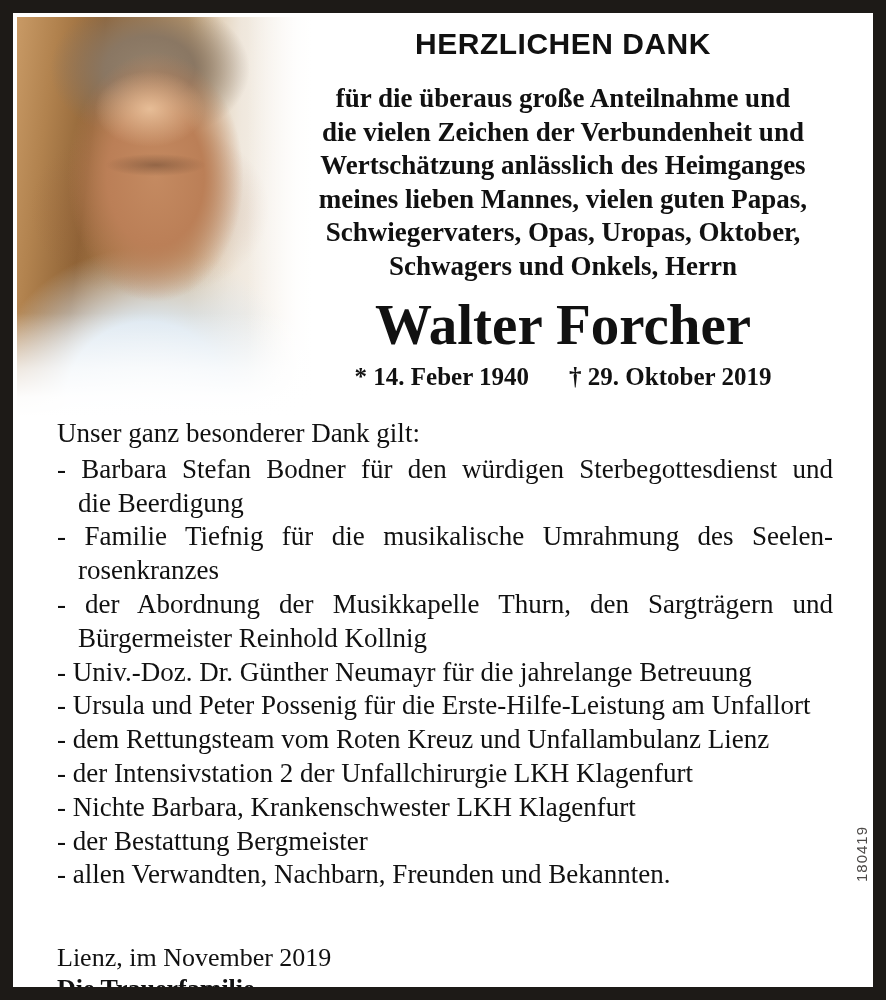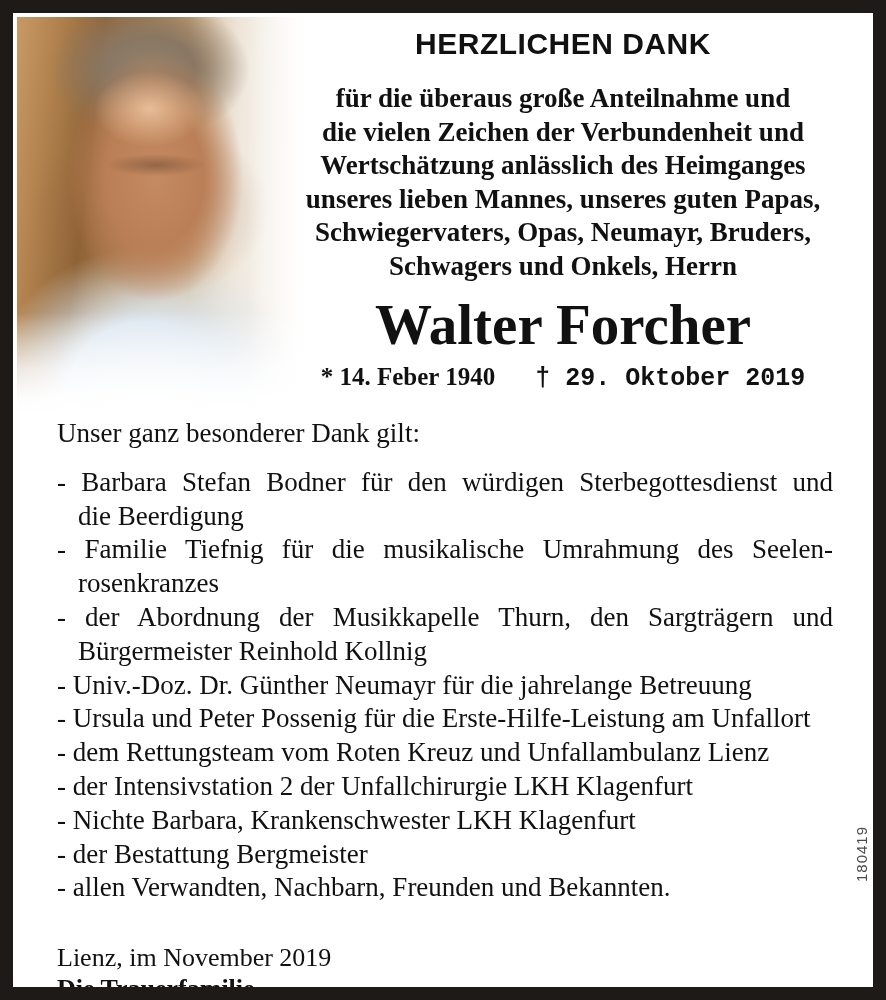--- a/index.html
+++ b/index.html
@@ -63,31 +63,31 @@
   .intro-line { white-space: nowrap; font-weight: bold; }
   .name {
     margin-top: 13px;
     font-size: 57px;
     line-height: 57px;
     font-weight: bold;
     white-space: nowrap;
   }
   .dates { margin-top: 9px; font-size: 25px; line-height: 30px; font-weight: bold; white-space: nowrap; }
   .dates .birth { margin-right: 24px; }
-  .dates .death { margin-left: 16px; font-family: Liberation Mono, monospace; }
+  .dates .death { margin-left: 16px; }
 
   
   .main {
     position: absolute;
     left: 44px; top: 404px;
     width: 776px;
     font-size: 27px;
     line-height: 33.8px;
   }
-  .lead { margin-bottom: 15px; white-space: nowrap; }
+  .lead { margin-bottom: 2px; white-space: nowrap; }
   .thanks-line { white-space: nowrap; }
   .thanks-line.cont { padding-left: 21px; }
   .thanks-line.stretch { text-align: justify; text-align-last: justify; }
 
   
   .footer {
     position: absolute;
     left: 44px; right: 48px; top: 929px;
     display: flex;
     justify-content: space-between;
@@ -119,22 +119,22 @@
 
   <div class="photo"></div>
 
   <div class="header-col">
     <div class="title">HERZLICHEN DANK</div>
 
     <div class="intro">
         <div class="intro-line">für die überaus große Anteilnahme und</div>
         <div class="intro-line">die vielen Zeichen der Verbundenheit und</div>
         <div class="intro-line">Wertschätzung anlässlich des Heimganges</div>
-        <div class="intro-line">unseres lieben Mannes, unseres guten Papas,</div>
-        <div class="intro-line">Schwiegervaters, Opas, Neumayr, Bruders,</div>
+        <div class="intro-line">meines lieben Mannes, vielen guten Papas,</div>
+        <div class="intro-line">Schwiegervaters, Opas, Uropas, Oktober,</div>
         <div class="intro-line">Schwagers und Onkels, Herrn</div>
       </div>
 
     <div class="name">Walter Forcher</div>
 
     <div class="dates">
       <span class="birth">* 14. Feber 1940</span><span class="death">† 29. Oktober 2019</span>
     </div>
   </div>
 

